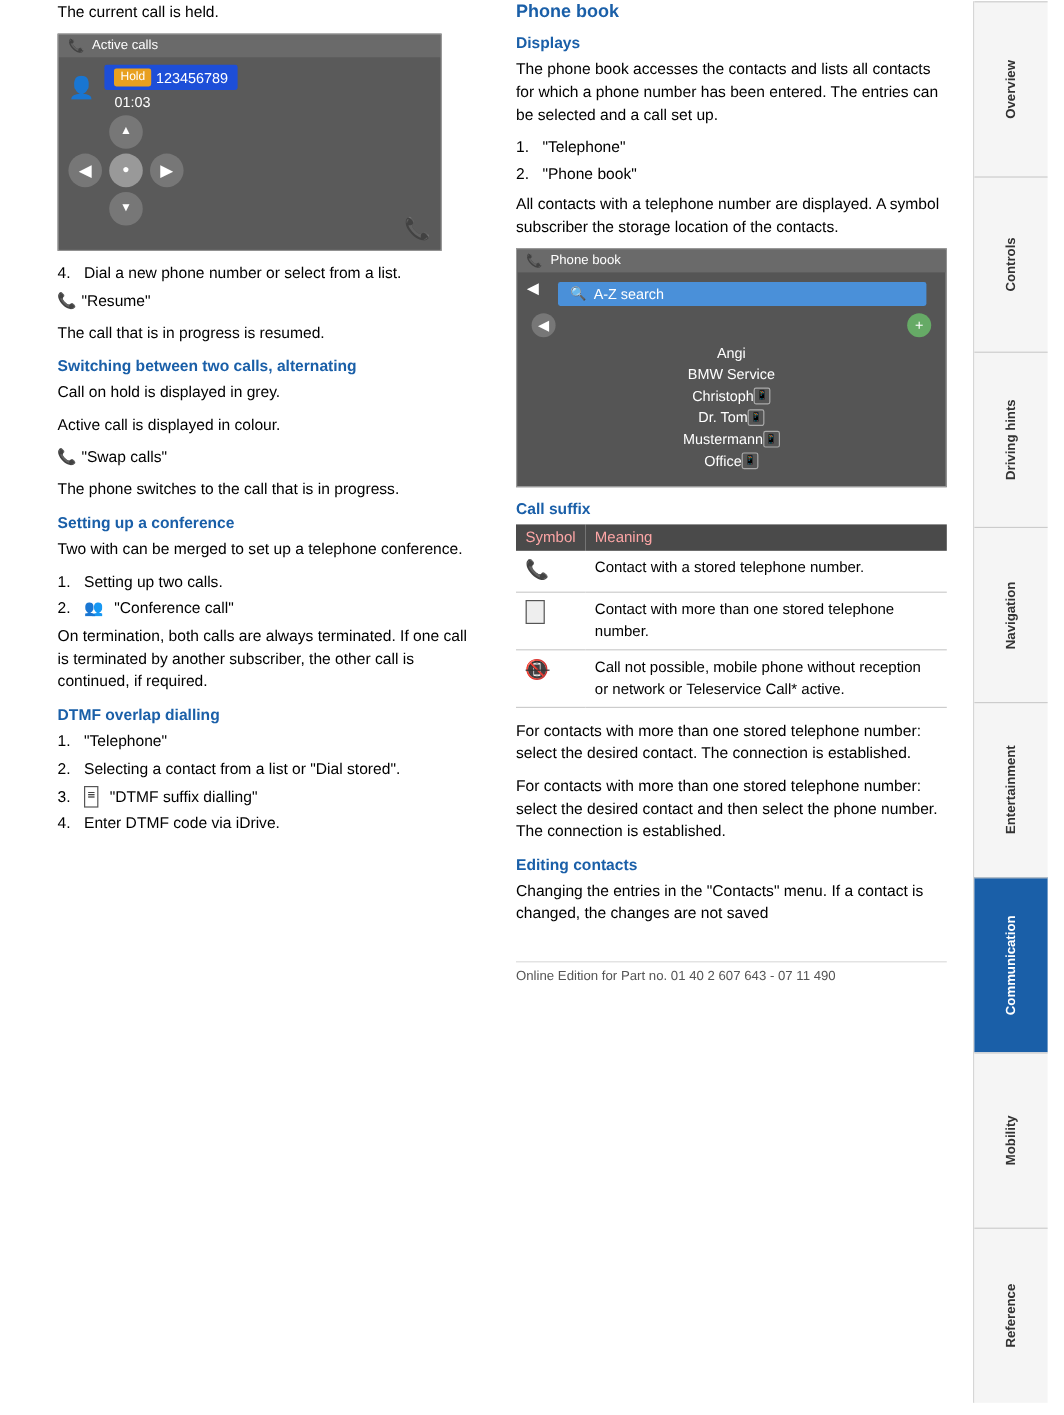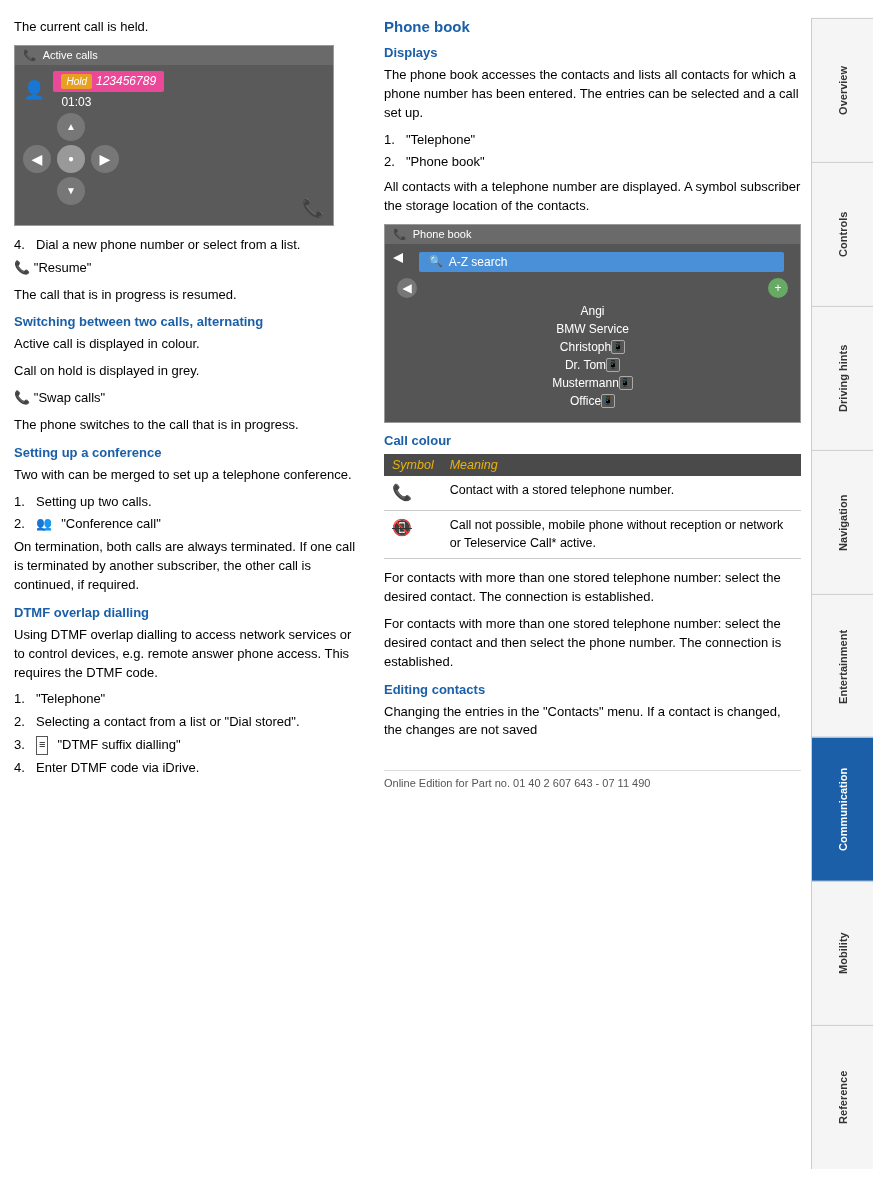--- a/index.html
+++ b/index.html
@@ -9,23 +9,24 @@
       background: #fff;
       width: 887px;
       min-height: 1179px;
       display: flex;
       overflow: hidden;
     }
 
     
     .main-content {
       flex: 1;
-      padding: 18px 14px 10px 14px;
-      display: flex;
-      gap: 0;
+      padding: 1px 14px 10px 14px;
+      display: flex;
+      gap: 12px;
+      margin-left: 34px;
     }
 
     .left-column {
       width: 370px;
       padding-right: 20px;
       flex-shrink: 0;
     }
 
     .right-column {
       flex: 1;
@@ -191,22 +192,21 @@
     
     .call-contact-table {
       width: 100%;
       border-collapse: collapse;
       margin-bottom: 10px;
       font-size: 12.5px;
     }
 
     .call-contact-table thead tr {
       background: #4a4a4a;
-      color: #eab308;
-      font-style: italic;
+      color: #fca5a5;
     }
 
     .call-contact-table thead th {
       padding: 4px 8px;
       text-align: left;
       font-weight: normal;
     }
 
     .call-contact-table tbody tr {
       border-bottom: 1px solid #ccc;
@@ -270,21 +270,21 @@
       <div class="title-bar">
         <span style="font-size:11px;">📞</span>
         <span>Active calls</span>
       </div>
       <div class="screen-content">
         <div style="display:flex; align-items:center; gap:8px; margin-bottom:4px;">
           <div style="display:flex; flex-direction:column; gap:3px;">
             <span style="color:#bbb; font-size:18px;">👤</span>
           </div>
           <div>
-            <div style="display:flex; align-items:flex-start; gap:4px; background:#ec4899; border-radius:2px; padding:3px 8px; margin-bottom:2px;font-style:italic;">
+            <div style="display:flex; align-items:flex-end; gap:4px; background:#1d4ed8; border-radius:2px; padding:3px 8px; margin-bottom:2px;">
               <span class="hold-btn">Hold</span>
               <span style="color:#fff; font-size:12px;">123456789</span>
             </div>
             <span style="color:#fff; font-size:12px; margin-left:8px;">01:03</span>
           </div>
         </div>
         <div style="display:flex; gap:6px; margin-top:4px; align-items:center;">
           <div class="nav-btn">◀</div>
           <div style="display:flex; flex-direction:column; gap:4px;">
             <div class="nav-btn" style="font-size:10px;">▲</div>
@@ -304,22 +304,22 @@
       <span>Dial a new phone number or select from a list.</span>
     </div>
 
     <p>
       <span style="font-size:13px;">📞</span>
       <span>"Resume"</span>
     </p>
     <p>The call that is in progress is resumed.</p>
 
     <div class="section-heading">Switching between two calls, alternating</div>
+    <p>Call on hold is displayed in grey.</p>
     <p>Active call is displayed in colour.</p>
-    <p>Call on hold is displayed in grey.</p>
     <p>
       <span style="font-size:13px;">📞</span>
       <span>"Swap calls"</span>
     </p>
     <p>The phone switches to the call that is in progress.</p>
 
     <div class="section-heading">Setting up a conference</div>
     <p>Two with can be merged to set up a telephone conference.</p>
 
     <div class="numbered-item">
@@ -328,21 +328,20 @@
     </div>
     <div class="numbered-item">
       <span class="num">2.</span>
       <span style="font-size:13px; margin-right:3px;">👥</span>
       <span>"Conference call"</span>
     </div>
 
     <p>On termination, both calls are always terminated. If one call is terminated by another subscriber, the other call is continued, if required.</p>
 
     <div class="section-heading">DTMF overlap dialling</div>
-    <p>Using DTMF overlap dialling to access network services or to control devices, e.g. remote answer phone access. This requires the DTMF code.</p>
 
     <div class="numbered-item">
       <span class="num">1.</span>
       <span>"Telephone"</span>
     </div>
     <div class="numbered-item">
       <span class="num">2.</span>
       <span>Selecting a contact from a list or "Dial stored".</span>
     </div>
     <div class="numbered-item">
@@ -421,35 +420,39 @@
               <span class="pb-icon">📱</span>
             </div>
             <div class="pb-item">
               <span style="color: rgb(255, 255, 255); font-size: 12px;">Office</span>
               <span class="pb-icon">📱</span>
             </div>
           </div>
       </div>
     </div>
 
-    <div class="section-heading">Call colour</div>
+    <div class="section-heading">Call suffix</div>
 
     <table class="call-contact-table">
       <thead>
         <tr>
           <th>Symbol</th>
           <th>Meaning</th>
         </tr>
       </thead>
       <tbody id="call-contact-tbody">
       <tr>
             <td><span style="font-size:16px; color:#333;">📞</span></td>
             <td>Contact with a stored telephone number.</td>
           </tr>
           <tr>
+            <td><span style="display:inline-block; width:16px; height:20px; border:1px solid #555; background:#eee;"></span></td>
+            <td>Contact with more than one stored telephone number.</td>
+          </tr>
+          <tr>
             <td><span style="font-size:16px; color:#333; text-decoration:line-through;">📵</span></td>
             <td>Call not possible, mobile phone without reception or network or Teleservice Call* active.</td>
           </tr>
         </tbody>
     </table>
 
     <p>For contacts with more than one stored telephone number: select the desired contact. The connection is established.</p>
     <p style="margin-top:6px;">For contacts with more than one stored telephone number: select the desired contact and then select the phone number. The connection is established.</p>
 
     <div class="section-heading">Editing contacts</div>

